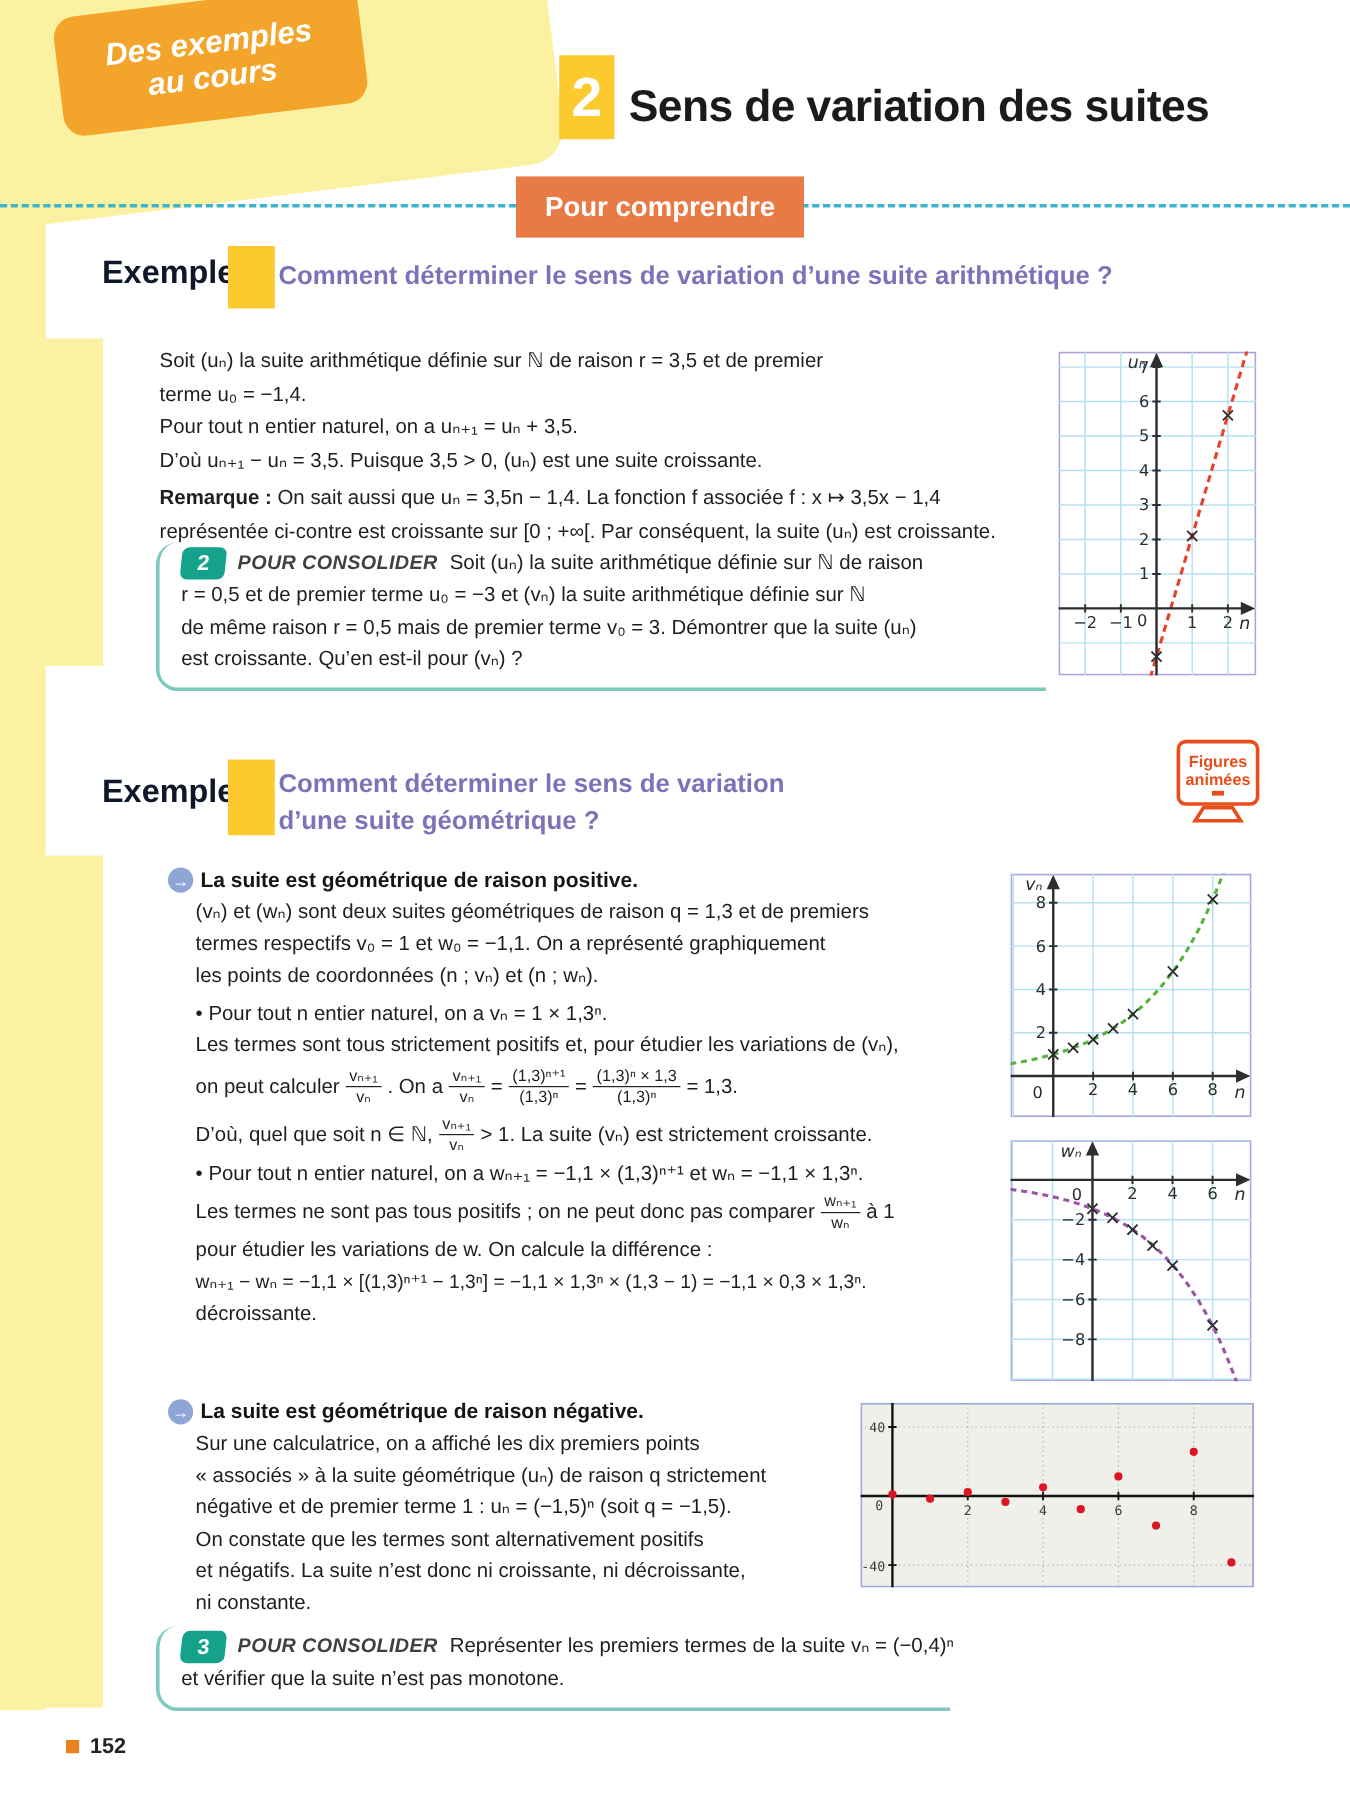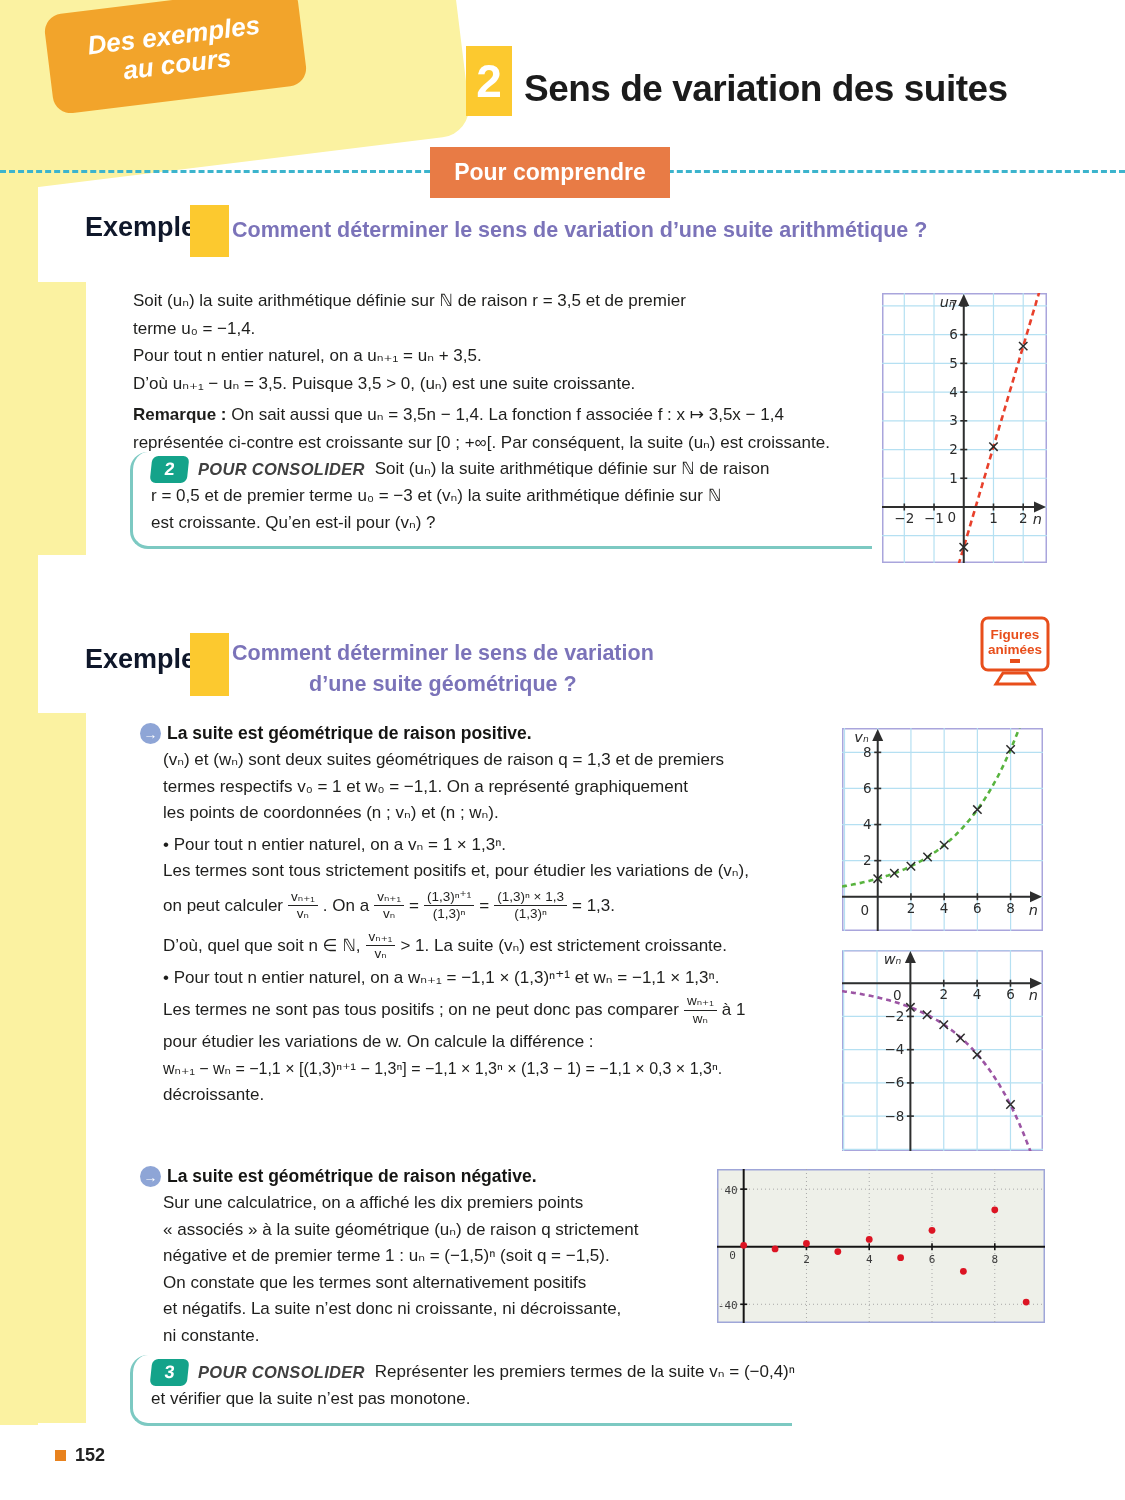--- a/index.html
+++ b/index.html
@@ -31,21 +31,21 @@
             color:#fff; font-weight:bold; font-size:23px; }
 
   
   .ex-head { display:flex; align-items:flex-start; }
   .ex-label { color:#0f172a; font-weight:bold; font-size:27px; white-space:nowrap;margin-left:28px; }
   .ex-num   { color:#F0831E; font-weight:bold; font-size:38px; line-height:0.8; padding-left:8px; }
   .ymark3 { left:190px; top:205px; width:39px; height:52px; background:#FCC92F; }
   .ymark4 { left:190px; top:633px; width:39px; height:63px; background:#FCC92F; }
   .ex3-head { left:57px; top:212px; }
   .ex4-head { left:57px; top:644px; }
-  .ex-heading { color:#7B73B9; font-weight:bold; font-size:21.5px; line-height:31px; white-space:nowrap;text-align:center; }
+  .ex-heading { color:#7B73B9; font-weight:bold; font-size:21.5px; line-height:31px; white-space:nowrap; }
   .ex3-heading { left:232px; top:215px; }
   .ex4-heading { left:232px; top:638px; }
 
   
   .para { font-size:17px; line-height:27.5px; }
   .para div { white-space:nowrap; }
   .ex3-para { left:133px; top:287px; }
   b.rq { font-weight:bold; }
 
   
@@ -128,20 +128,21 @@
   <div>représentée ci-contre est croissante sur [0 ; +∞[. Par conséquent, la suite (uₙ) est croissante.</div>
 </div>
 
 <div class="abs consolider cons2">
   <div class="row1">
     <span class="cons-badge">2</span>
     <span class="cons-label">POUR CONSOLIDER</span>
     <span>Soit (uₙ) la suite arithmétique définie sur ℕ de raison</span>
   </div>
   <div class="cline">r = 0,5 et de premier terme u₀ = −3 et (vₙ) la suite arithmétique définie sur ℕ</div>
+  <div class="cline">de même raison r = 0,5 mais de premier terme v₀ = 3. Démontrer que la suite (uₙ)</div>
   <div class="cline">est croissante. Qu’en est-il pour (vₙ) ?</div>
 </div>
 
 <div class="abs chart chart-un"><svg width="165" height="270">
       <rect x="0.75" y="0.75" width="163.5" height="268.5" fill="#FFFFFF" stroke="#A9A5DC" stroke-width="1.5"></rect>
       <line x1="22.2972972972973" y1="0" x2="22.2972972972973" y2="270" stroke="#B5E0F2" stroke-width="1.2"></line>
       <line x1="52.027027027027025" y1="0" x2="52.027027027027025" y2="270" stroke="#B5E0F2" stroke-width="1.2"></line>
       <line x1="81.75675675675676" y1="0" x2="81.75675675675676" y2="270" stroke="#B5E0F2" stroke-width="1.2"></line>
       <line x1="111.48648648648648" y1="0" x2="111.48648648648648" y2="270" stroke="#B5E0F2" stroke-width="1.2"></line>
       <line x1="141.21621621621622" y1="0" x2="141.21621621621622" y2="270" stroke="#B5E0F2" stroke-width="1.2"></line>

